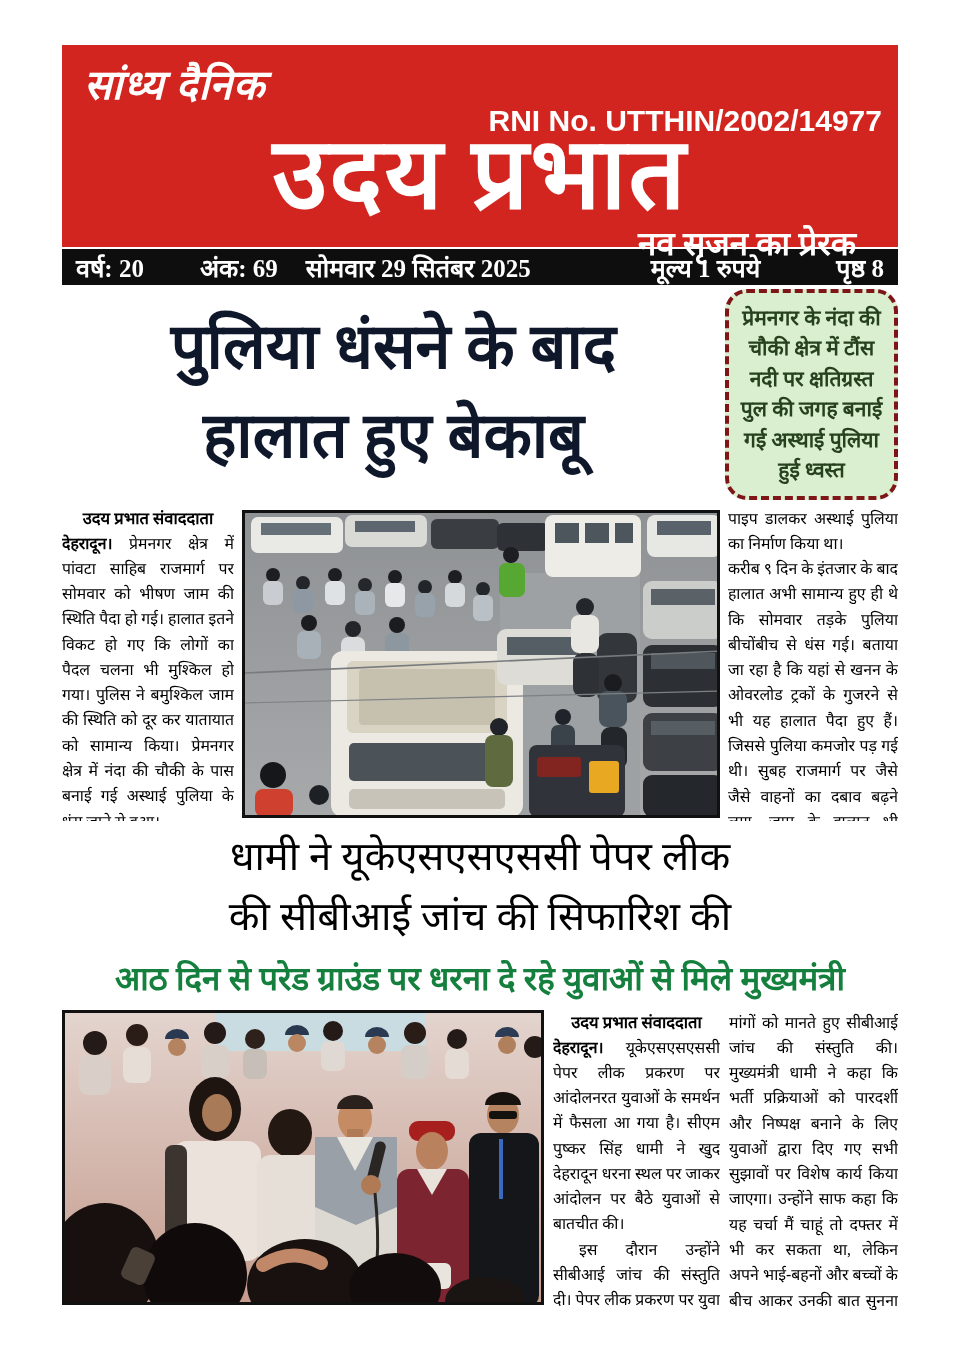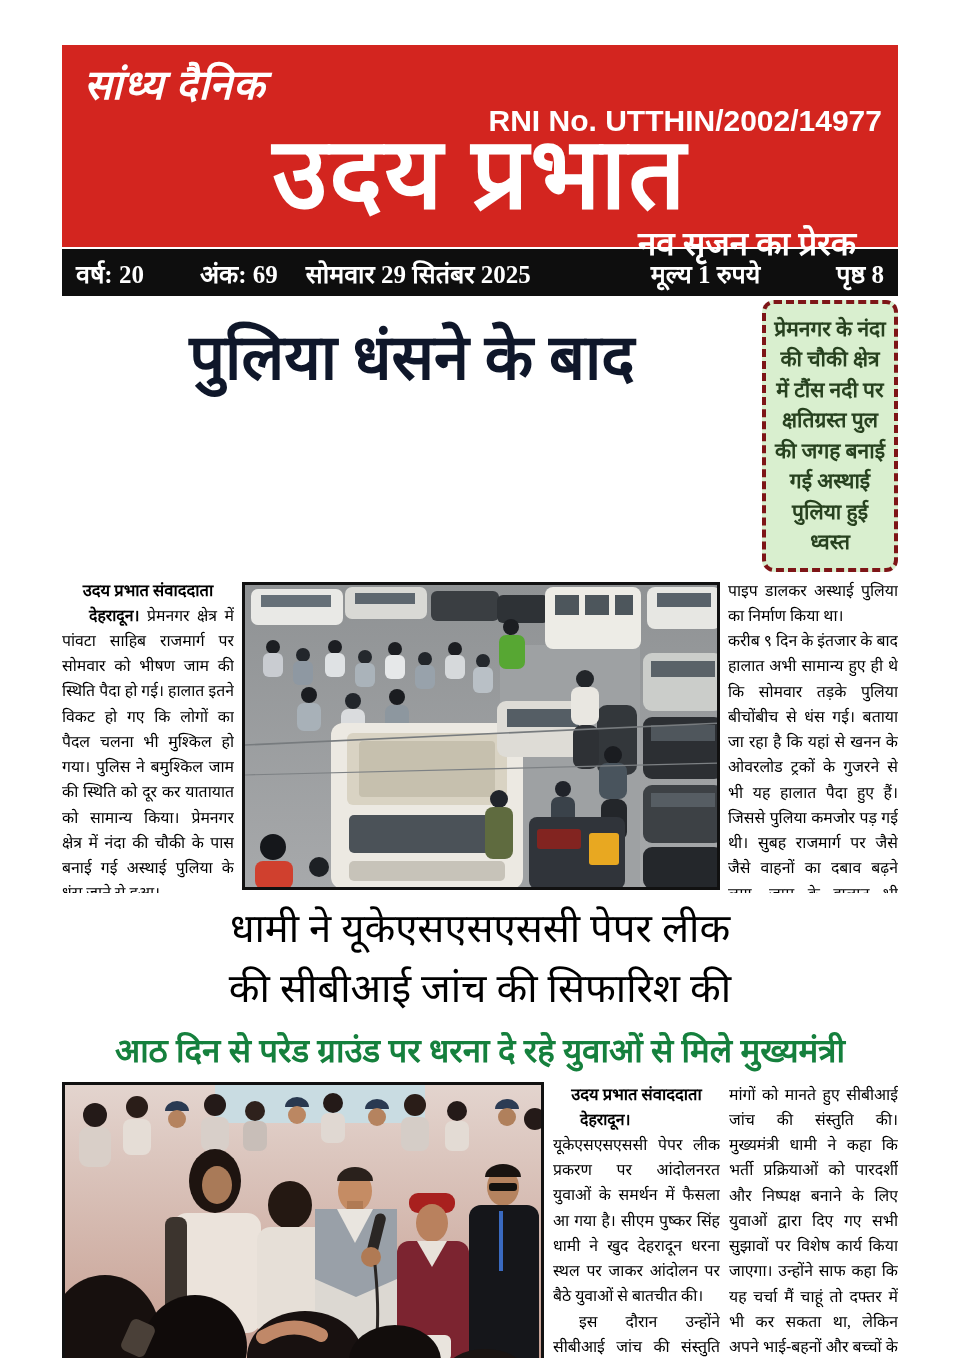--- a/index.html
+++ b/index.html
@@ -16,45 +16,45 @@
   .mast-top { display:flex; justify-content:space-between; align-items:flex-start; }
   .mast-tagline { font-size:41px; font-weight:bold; font-style:italic; letter-spacing:1px; padding-left:6px; }
   .mast-rni { font-family:Liberation Sans, sans-serif; font-size:30px; font-weight:bold; padding-top:4px;margin-top:45px; }
   .mast-title {
     font-size:100px; font-weight:bold; text-align:center; line-height:1.02;
     letter-spacing:2px; margin-top:-14px; white-space:nowrap;
   }
   .mast-motto { text-align:right; font-size:33px; font-weight:bold; padding-right:26px; margin-top:-6px; }
   
   .info-bar {
-    background:#0e0e0e; color:#fff; height:47px; margin-top:2px;
+    background:#0e0e0e; color:#fff; height:36px; margin-top:2px;
     display:flex; align-items:center; font-weight:bold; font-size:25px;
     padding:0 14px; gap:8px;
   }
   .info-bar .sp1 { width:40px; } .info-bar .sp2 { width:12px; }
   .info-bar .grow { flex:1; } .info-bar .grow2 { width:60px; }
   
   .head-row { display:flex; margin-top:4px; }
   .headline1 {
     flex:1; text-align:center; font-size:63px; font-weight:800; line-height:1.42;
     color:#0f172a; padding-top:14px; letter-spacing:0px;
   }
   .green-box {
-    width:136px; min-height:206px; background:#d9efcf;
-    border:4px dashed #7e1517; border-radius:12px;
+    width:173px; min-height:206px; background:#d9efcf;
+    border:4px dashed #7e1517; border-radius:22px;
     font-size:21px; font-weight:bold; color:#27411f; text-align:center;
     line-height:1.45; padding:10px 6px; margin-top:0px;
   }
   
   .story1-row { display:flex; margin-top:6px; gap:8px; }
   .col-narrow { width:176px; height:315px; overflow:hidden; }
   .col-narrow2 { width:174px; height:315px; overflow:hidden; }
   .byline { font-size:16.5px; font-weight:bold; text-align:center; margin-bottom:2px; }
   .body-txt { font-size:15.8px; line-height:1.6; text-align:justify; color:#000000; }
-  .body-txt .dl { font-weight:bold;margin-left:27px; }
+  .body-txt .dl { font-weight:bold; }
   .indent { text-indent:26px; }
   .photo-frame { border:3px solid #111; background:#999; overflow:hidden; flex-shrink:0; }
   .photo1 { width:478px; height:308px; margin-top:4px; }
   .photo2 { width:482px; height:295px; }
   
   .headline2 {
     text-align:center; font-size:40px; font-weight:400; line-height:1.5;
     color:#000; margin-top:6px;
   }
   .subheadline { text-align:center; font-size:33px; font-weight:600; color:#15803d; margin-top:8px; }
@@ -84,20 +84,21 @@
     <span>सोमवार 29 सितंबर 2025</span>
     <span class="grow"></span>
     <span>मूल्य 1 रुपये</span>
     <span class="grow2"></span>
     <span>पृष्ठ 8</span>
   </div>
 
   <div class="head-row">
     <div class="headline1">
       <div>पुलिया धंसने के बाद</div>
+      <div>हालात हुए बेकाबू</div>
     </div>
     <div class="green-box">प्रेमनगर के नंदा की चौकी क्षेत्र में टौंस नदी पर क्षतिग्रस्त पुल की जगह बनाई गई अस्थाई पुलिया हुई ध्वस्त</div>
   </div>
 
   <div class="story1-row">
     <div class="col-narrow">
       <div class="byline">उदय प्रभात संवाददाता</div>
       <div class="body-txt"><span class="dl">देहरादून।</span> <span>प्रेमनगर क्षेत्र में पांवटा साहिब राजमार्ग पर सोमवार को भीषण जाम की स्थिति पैदा हो गई। हालात इतने विकट हो गए कि लोगों का पैदल चलना भी मुश्किल हो गया। पुलिस ने बमुश्किल जाम की स्थिति को दूर कर यातायात को सामान्य किया। प्रेमनगर क्षेत्र में नंदा की चौकी के पास बनाई गई अस्थाई पुलिया के धंस जाने से हुआ।</span></div>
 
     </div>

